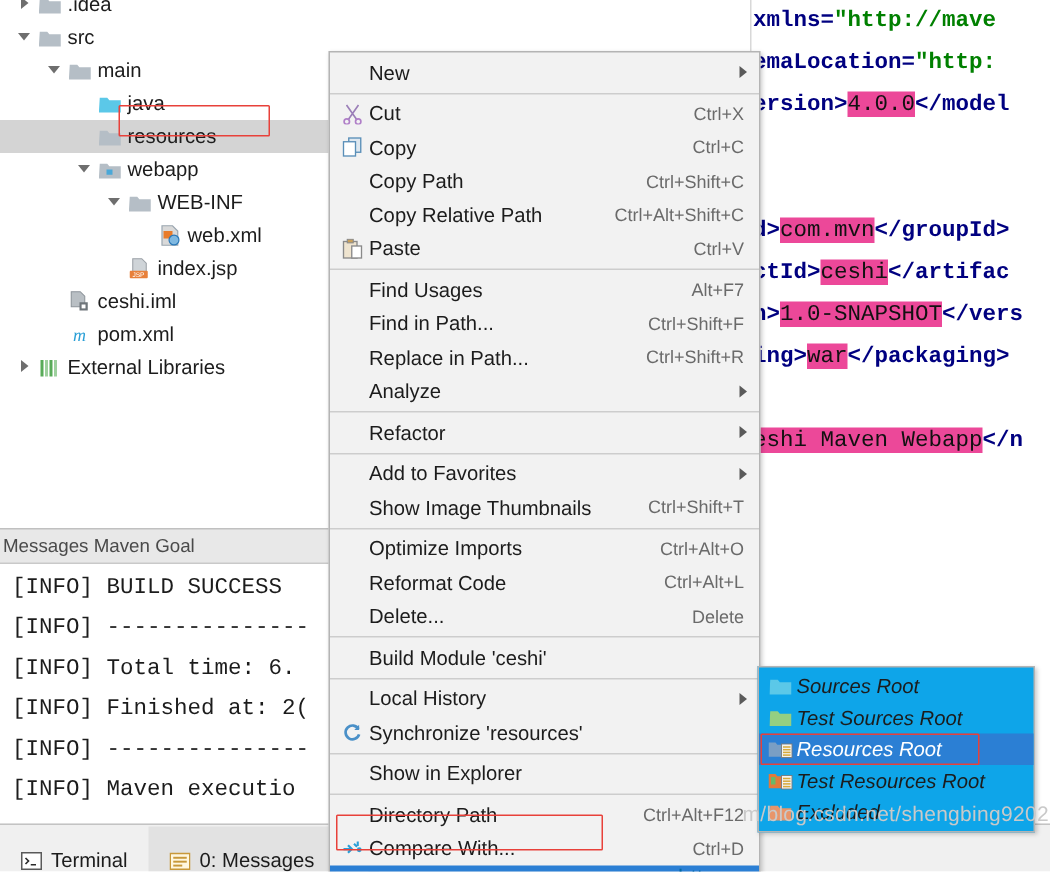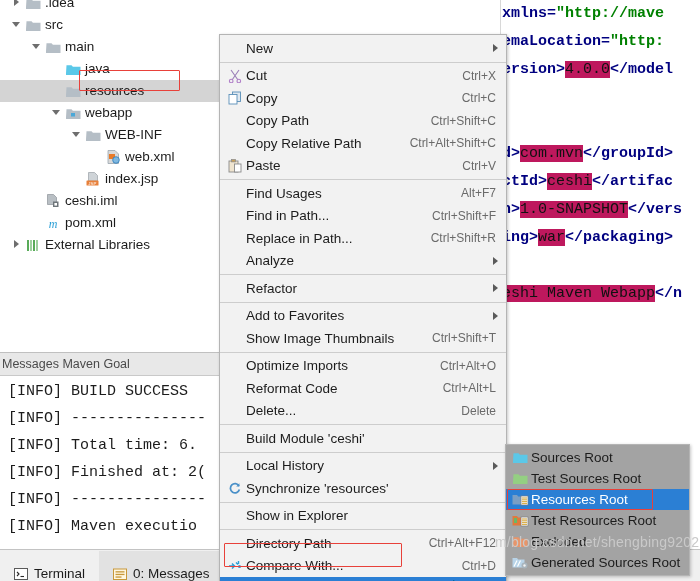--- a/index.html
+++ b/index.html
@@ -40,21 +40,21 @@
   
   #editor{
     position:absolute;left:500px;top:0;width:200px;height:352px;
     background:#ffffff;overflow:hidden;
     font-family:"Liberation Mono",monospace;
     font-size:15px;font-weight:bold;
   }
   #editor .eline{height:28px;line-height:28px;white-space:nowrap;padding-left:2px;}
   .c-attr{color:#008000;}
   .c-tag{color:#000080;}
-  .c-txt{color:#111;background:#be185d;font-weight:normal;}
+  .c-txt{color:#111;background:#ec4899;font-weight:normal;}
   .gutter-line{position:absolute;left:0;top:0;width:1px;height:352px;background:#d8d8d8;}
   
   #top-strip{position:absolute;left:310px;top:0;width:95px;height:33px;background:#ececec;border-right:1px solid #c4c4c4;}
   #top-strip .num{position:absolute;left:28px;top:6px;color:#b6b6b6;font-size:15px;}
   
   #messages-panel{
     position:absolute;left:0;top:352px;width:500px;height:197px;background:#ffffff;
   }
   #messages-header{
     height:22px;line-height:22px;background:#e8e8e8;border-top:1px solid #c0c0c0;
@@ -93,23 +93,23 @@
   .mi .mi-key{color:#6a6a6a;font-size:12px;padding-right:10px;white-space:nowrap;}
   .mi .mi-arrow{
     position:absolute;right:8px;top:50%;margin-top:-4px;
     width:0;height:0;border-top:4px solid transparent;border-bottom:4px solid transparent;
     border-left:5px solid #5a5a5a;
   }
   .msep{height:1px;background:#cdcdcd;margin:2px 0;}
   
   #submenu{
     position:absolute;left:505px;top:444px;width:185px;
-    background:#a3a3a3;border:1px solid #b4b4b4;
+    background:#0ea5e9;border:1px solid #b4b4b4;
     box-shadow:1px 1px 3px rgba(0,0,0,.22);
-    padding:2px 0;box-sizing:border-box;z-index:20;
+    padding:2px 0;box-sizing:border-box;z-index:20;font-style:italic;
   }
   #submenu .mi{height:21px;padding-left:3px;}
   
   #watermark{
     position:absolute;left:495px;top:534px;width:205px;height:22px;
     color:#c9c9c9;font-size:14px;letter-spacing:.2px;white-space:nowrap;
     z-index:25;pointer-events:none;font-family:"Liberation Sans",sans-serif;
   }
   #watermark2{
     position:absolute;left:452px;top:577px;color:#0369a1;font-size:15px;
@@ -516,28 +516,17 @@
       <span class="mi-label">Test Resources Root</span>
     </div>
     <div class="mi">
       <span class="mi-ico">
         <svg width="15" height="13" viewBox="0 0 15 13">
           <path d="M0.5 2.2 h5 l1.4 1.6 h7.6 v8.2 h-14.6 z" fill="#e8956a"></path>
         </svg>
       </span>
       <span class="mi-label">Excluded</span>
     </div>
-    <div class="mi">
-      <span class="mi-ico">
-        <svg width="17" height="13" viewBox="0 0 17 13">
-          <path d="M0.5 2 h4.5 l1.2 1.5 h6.3 v8 h-12 z" fill="#b9d4e8"></path>
-          <path d="M2 10.5 L5 4.5 M5.5 10.5 L8.5 4.5" stroke="#ffffff" stroke-width="1.2"></path>
-          <circle cx="12.5" cy="9.5" r="3" fill="#a8b4bc"></circle>
-          <circle cx="12.5" cy="9.5" r="1.2" fill="#f2f2f2"></circle>
-        </svg>
-      </span>
-      <span class="mi-label">Generated Sources Root</span>
-    </div>
     <div class="hl-box" style="left: 1px; top: 44px; width: 146px; height: 21px;"></div>
   </div>
 
 <div id="watermark2">https</div>
 <div id="watermark">m/blog.csdn.net/shengbing9202</div>
 
 </body></html>

